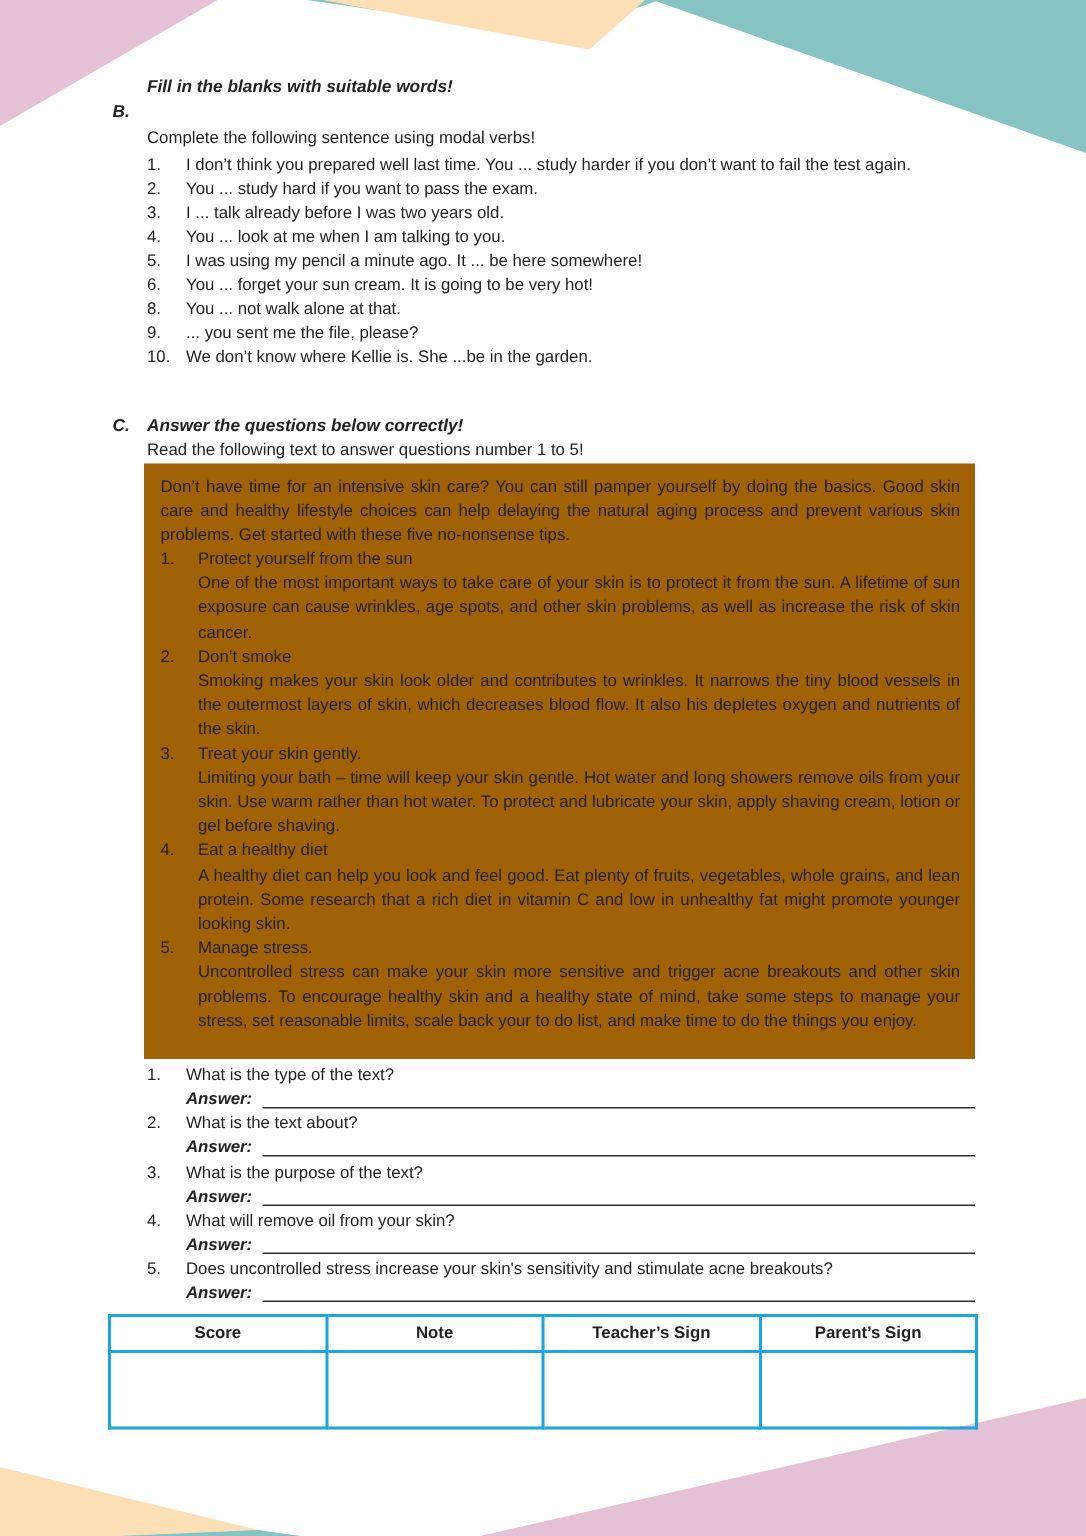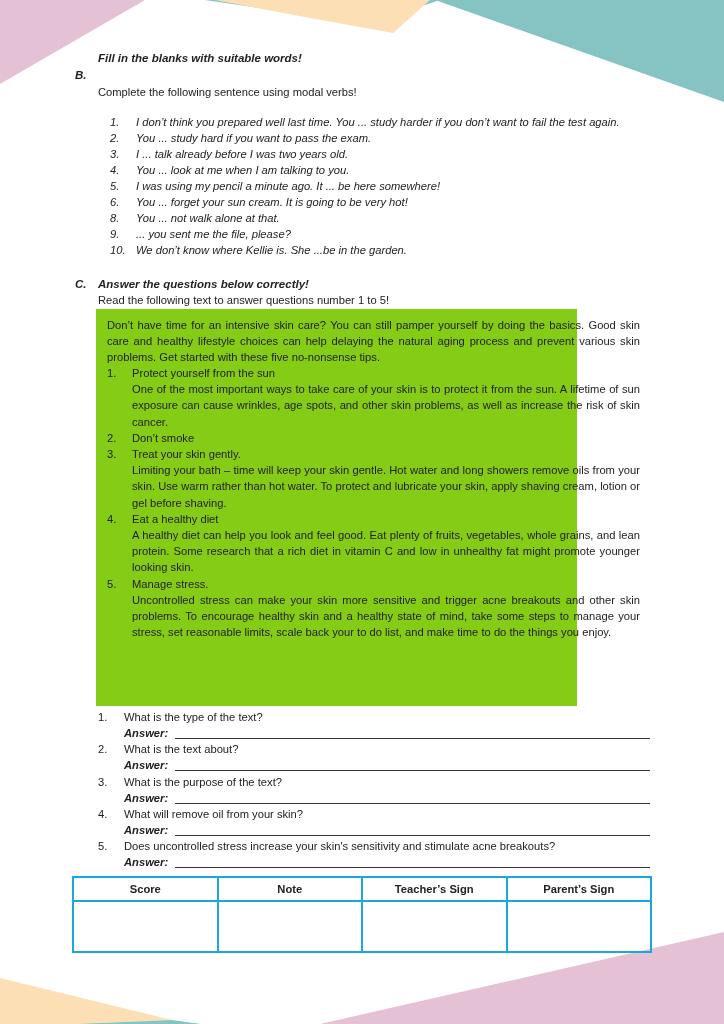--- a/index.html
+++ b/index.html
@@ -5,25 +5,25 @@
   html, body { margin:0; padding:0; }
   body { width:724px; height:1024px; position:relative; overflow:hidden; background:#ffffff;
          font-family:"Liberation Sans", sans-serif; color:#222; font-size:11.2px; }
   .deco { position:absolute; left:0; top:0; width:724px; height:1024px; z-index:0; pointer-events:none; }
   .content { position:absolute; left:0; top:0; width:724px; height:1024px; z-index:1; }
 
   .sec-letter { position:absolute; left:75px; font-weight:bold; font-style:italic; font-size:11.5px; }
   .sec-title { position:absolute; left:98px; font-weight:bold; font-style:italic; font-size:11.5px; }
   .sec-sub { position:absolute; left:98px; font-size:11.2px; }
 
-  .blist { position:absolute; left:98px; top:102px; margin:12px; padding:0; list-style:none;font-style:italic; }
+  .blist { position:absolute; left:98px; top:102px; margin:0; padding:0; list-style:none; }
   .blist li { height:16.05px; line-height:16px; white-space:nowrap; }
   .blist .num { display:inline-block; width:26px; }
 
-  .reading { position:absolute; left:96px; top:309px; width:481px; height:397px; background:#84cc16; }
+  .reading { position:absolute; left:96px; top:309px; width:554px; height:397px; background:#a16207; }
   .reading .intro { position:absolute; left:11px; top:8px; width:533px; line-height:16.2px; text-align:justify; }
   .tips { position:absolute; left:11px; top:56px; width:533px; margin:0; padding:0; list-style:none; }
   .tips li { position:relative; padding-left:25px; line-height:16.2px; }
   .tips .num { position:absolute; left:0; top:0; }
   .tips .body { text-align:justify; }
 
   .qlist { position:absolute; left:98px; top:709px; width:552px; margin:0; padding:0; list-style:none; }
   .qlist li { position:relative; height:32.3px; }
   .qlist .num { position:absolute; left:0; top:0; line-height:16px; }
   .qlist .q { position:absolute; left:26px; top:0; line-height:16px; white-space:nowrap; }
@@ -74,20 +74,21 @@
     <div class="intro">Don’t have time for an intensive skin care? You can still pamper yourself by doing the basics. Good skin care and healthy lifestyle choices can help delaying the natural aging process and prevent various skin problems. Get started with these five no-nonsense tips.</div>
     <ol class="tips">
       <li>
         <span class="num">1.</span>
         <div>Protect yourself from the sun</div>
         <div class="body">One of the most important ways to take care of your skin is to protect it from the sun. A lifetime of sun exposure can cause wrinkles, age spots, and other skin problems, as well as increase the risk of skin cancer.</div>
       </li>
       <li>
         <span class="num">2.</span>
         <div>Don’t smoke</div>
+        <div class="body">Smoking makes your skin look older and contributes to wrinkles. It narrows the tiny blood vessels in the outermost layers of skin, which decreases blood flow. It also his depletes oxygen and nutrients of the skin.</div>
       </li>
       <li>
         <span class="num">3.</span>
         <div>Treat your skin gently.</div>
         <div class="body">Limiting your bath – time will keep your skin gentle. Hot water and long showers remove oils from your skin. Use warm rather than hot water. To protect and lubricate your skin, apply shaving cream, lotion or gel before shaving.</div>
       </li>
       <li>
         <span class="num">4.</span>
         <div>Eat a healthy diet</div>
         <div class="body">A healthy diet can help you look and feel good. Eat plenty of fruits, vegetables, whole grains, and lean protein. Some research that a rich diet in vitamin C and low in unhealthy fat might promote younger looking skin.</div>

